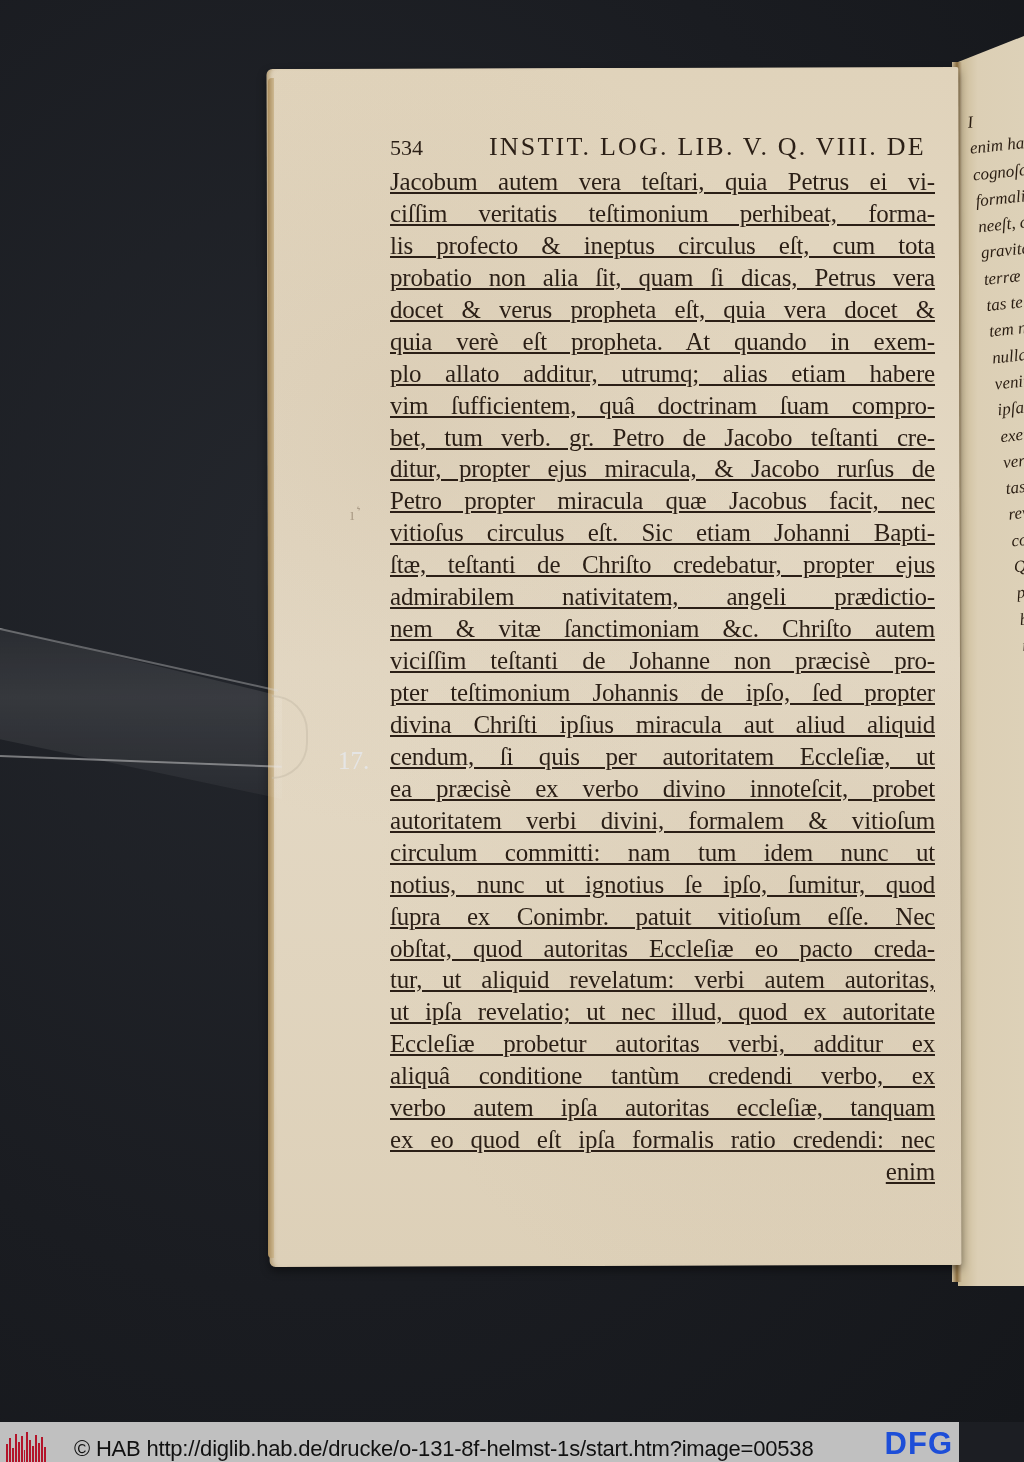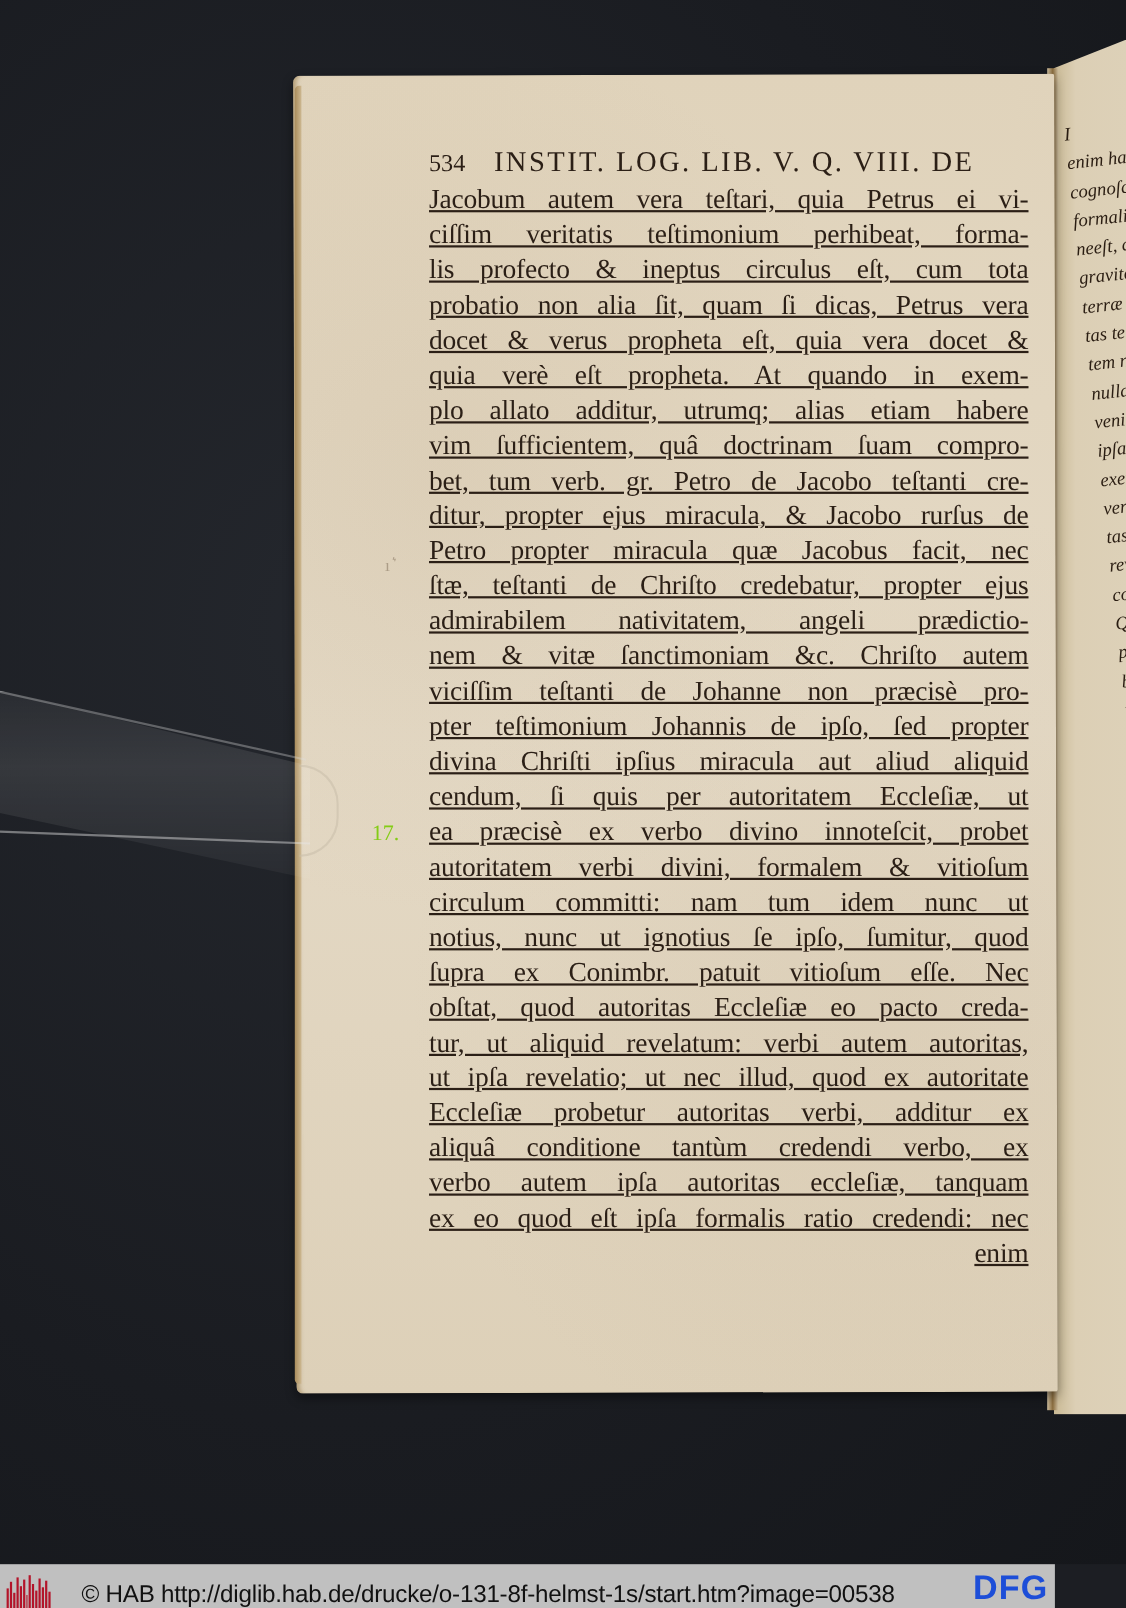--- a/index.html
+++ b/index.html
@@ -69,32 +69,32 @@
   }
   .right-page-text div { height: 26.3px; }
   .text-block {
     position: absolute; left: 390px; top: 132px; width: 545px;
     color: #2b1f16;
     font-family: "Liberation Serif", serif;
     font-size: 25px; letter-spacing: -0.2px;
   }
   .running-head {
     display: flex; align-items: baseline; height: 34px;
-    font-size: 26px; letter-spacing: 1.5px;
+    font-size: 26px; letter-spacing: 1.5px; gap: 40px;
   }
   .page-number { font-size: 22px; letter-spacing: 0; margin-right: 26px; }
   .head-title { letter-spacing: 2.2px; }
   .line {
     height: 31.95px; line-height: 31.95px; white-space: nowrap;
     text-align: justify; text-align-last: justify; text-decoration: underline;
   }
   .line.last-right { text-align: right; text-align-last: right; }
   .margin-note {
     position: absolute; left: 338px; top: 747px;
-    color: #84cc16; font-family: "Liberation Serif", serif; font-size: 20px;
+    color: #e5e5e5; font-family: "Liberation Serif", serif; font-size: 25px;
   }
   .stain-mark {
     position: absolute; left: 350px; top: 506px;
     color: rgba(80,60,40,0.35); font-family: "Liberation Serif", serif; font-size: 16px;
   }
   .footer-bar {
     position: absolute; left: 0; top: 1422px; width: 959px; height: 40px;
     background: #c0c0c0;
     display: flex; align-items: flex-end;
   }
@@ -166,20 +166,21 @@
       <div class="line">ciſſim veritatis teſtimonium perhibeat, forma-</div>
       <div class="line">lis profecto &amp; ineptus circulus eſt, cum tota</div>
       <div class="line">probatio non alia ſit, quam ſi dicas, Petrus vera</div>
       <div class="line">docet &amp; verus propheta eſt, quia vera docet &amp;</div>
       <div class="line">quia verè eſt propheta. At quando in exem-</div>
       <div class="line">plo allato additur, utrumq; alias etiam habere</div>
       <div class="line">vim ſufficientem, quâ doctrinam ſuam compro-</div>
       <div class="line">bet, tum verb. gr. Petro de Jacobo teſtanti cre-</div>
       <div class="line">ditur, propter ejus miracula, &amp; Jacobo rurſus de</div>
       <div class="line">Petro propter miracula quæ Jacobus facit, nec</div>
+      <div class="line">vitioſus circulus eſt. Sic etiam Johanni Bapti-</div>
       <div class="line">ſtæ, teſtanti de Chriſto credebatur, propter ejus</div>
       <div class="line">admirabilem nativitatem, angeli prædictio-</div>
       <div class="line">nem &amp; vitæ ſanctimoniam &amp;c. Chriſto autem</div>
       <div class="line">viciſſim teſtanti de Johanne non præcisè pro-</div>
       <div class="line">pter teſtimonium Johannis de ipſo, ſed propter</div>
       <div class="line">divina Chriſti ipſius miracula aut aliud aliquid</div>
       <div class="line">cendum, ſi quis per autoritatem Eccleſiæ, ut</div>
       <div class="line">ea præcisè ex verbo divino innoteſcit, probet</div>
       <div class="line">autoritatem verbi divini, formalem &amp; vitioſum</div>
       <div class="line">circulum committi: nam tum idem nunc ut</div>

